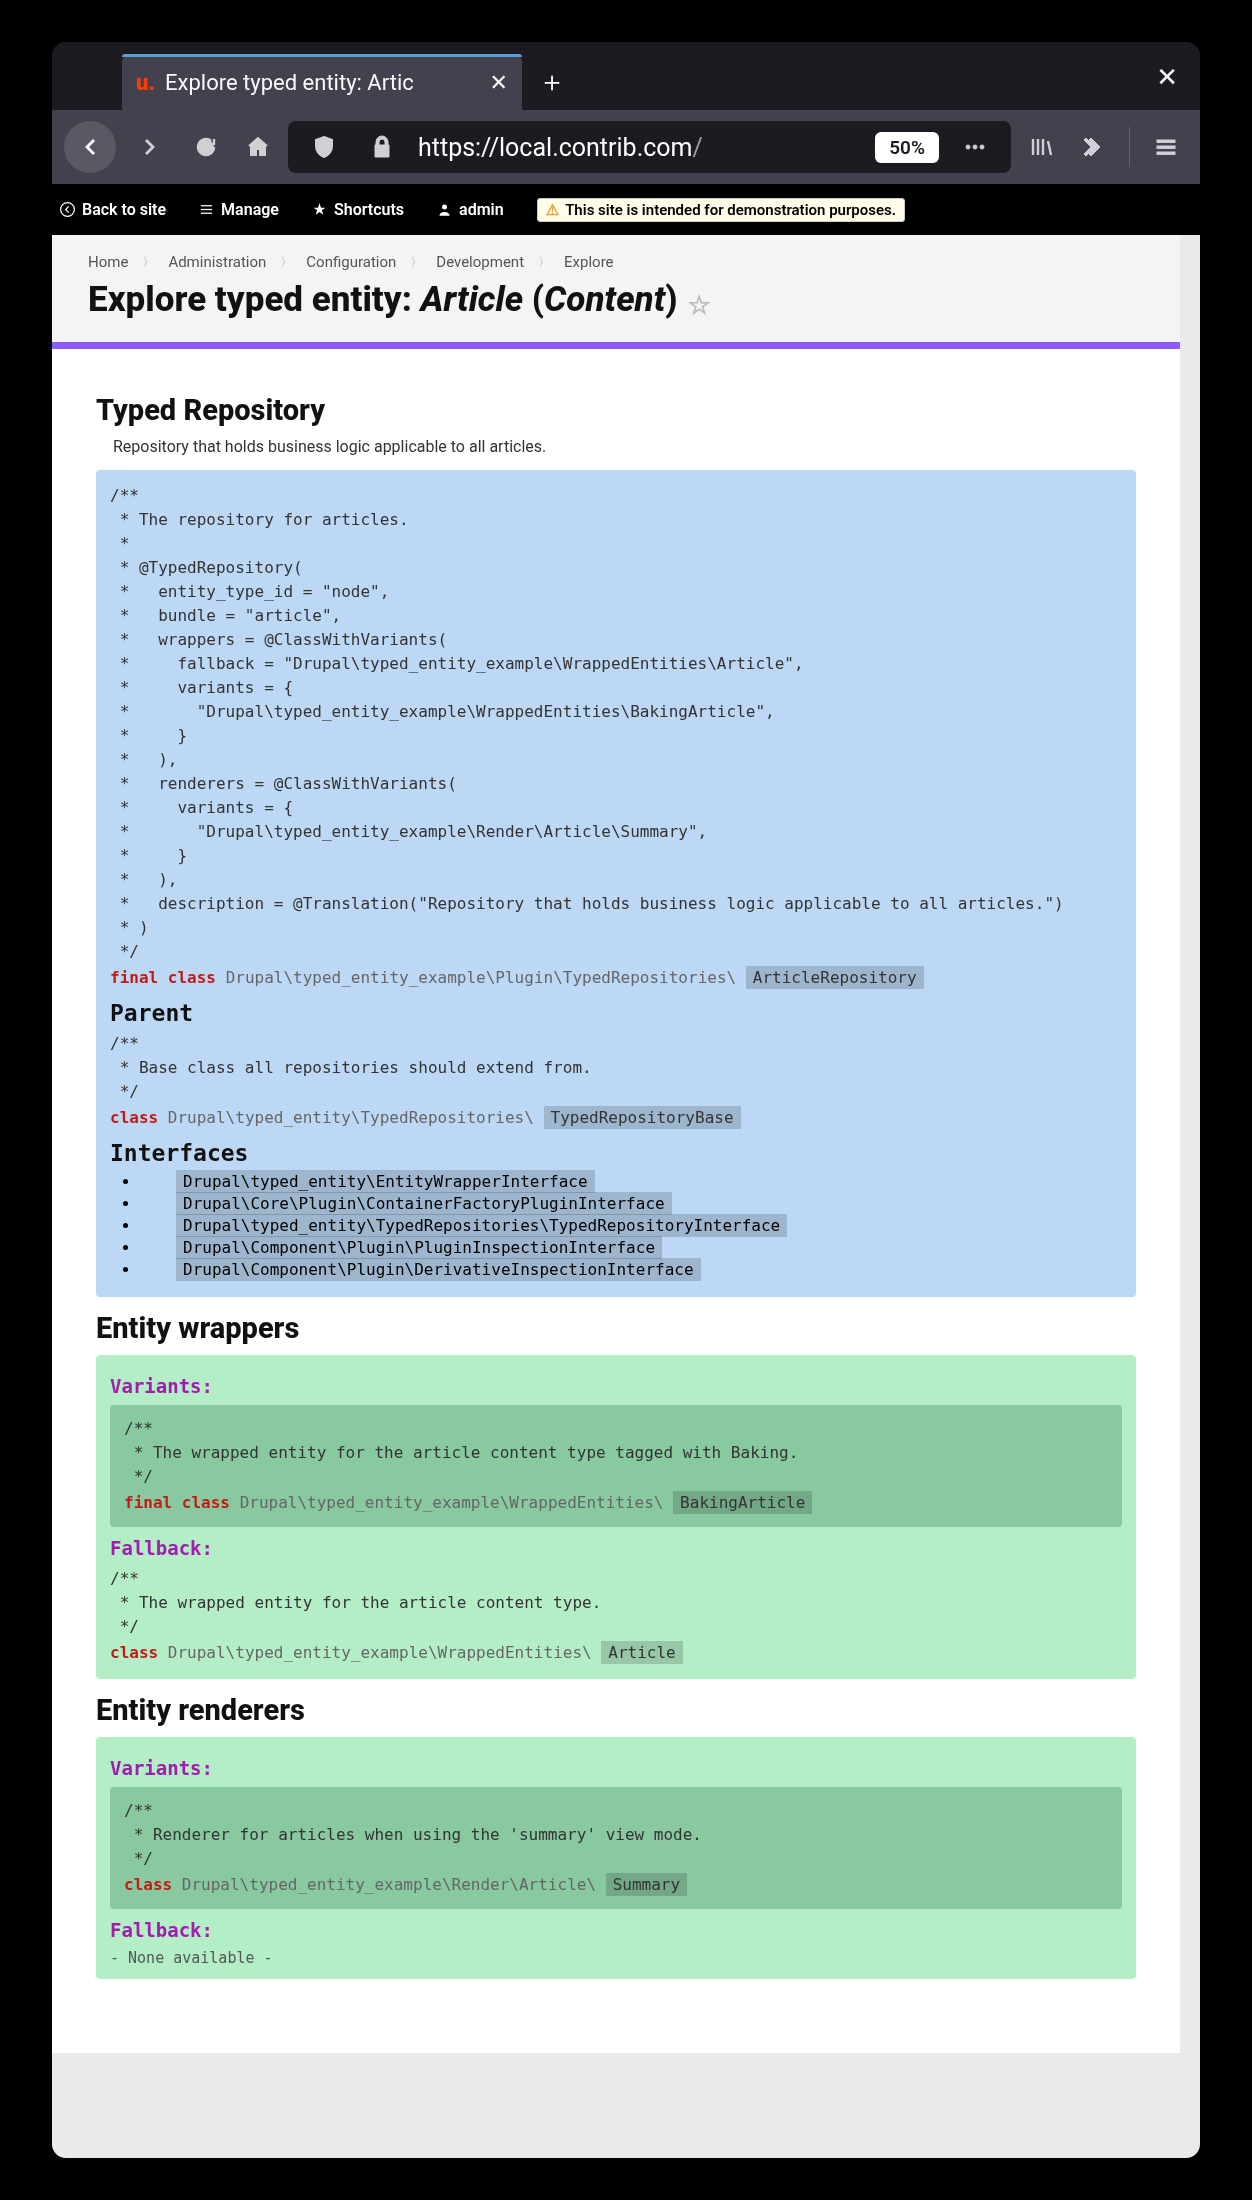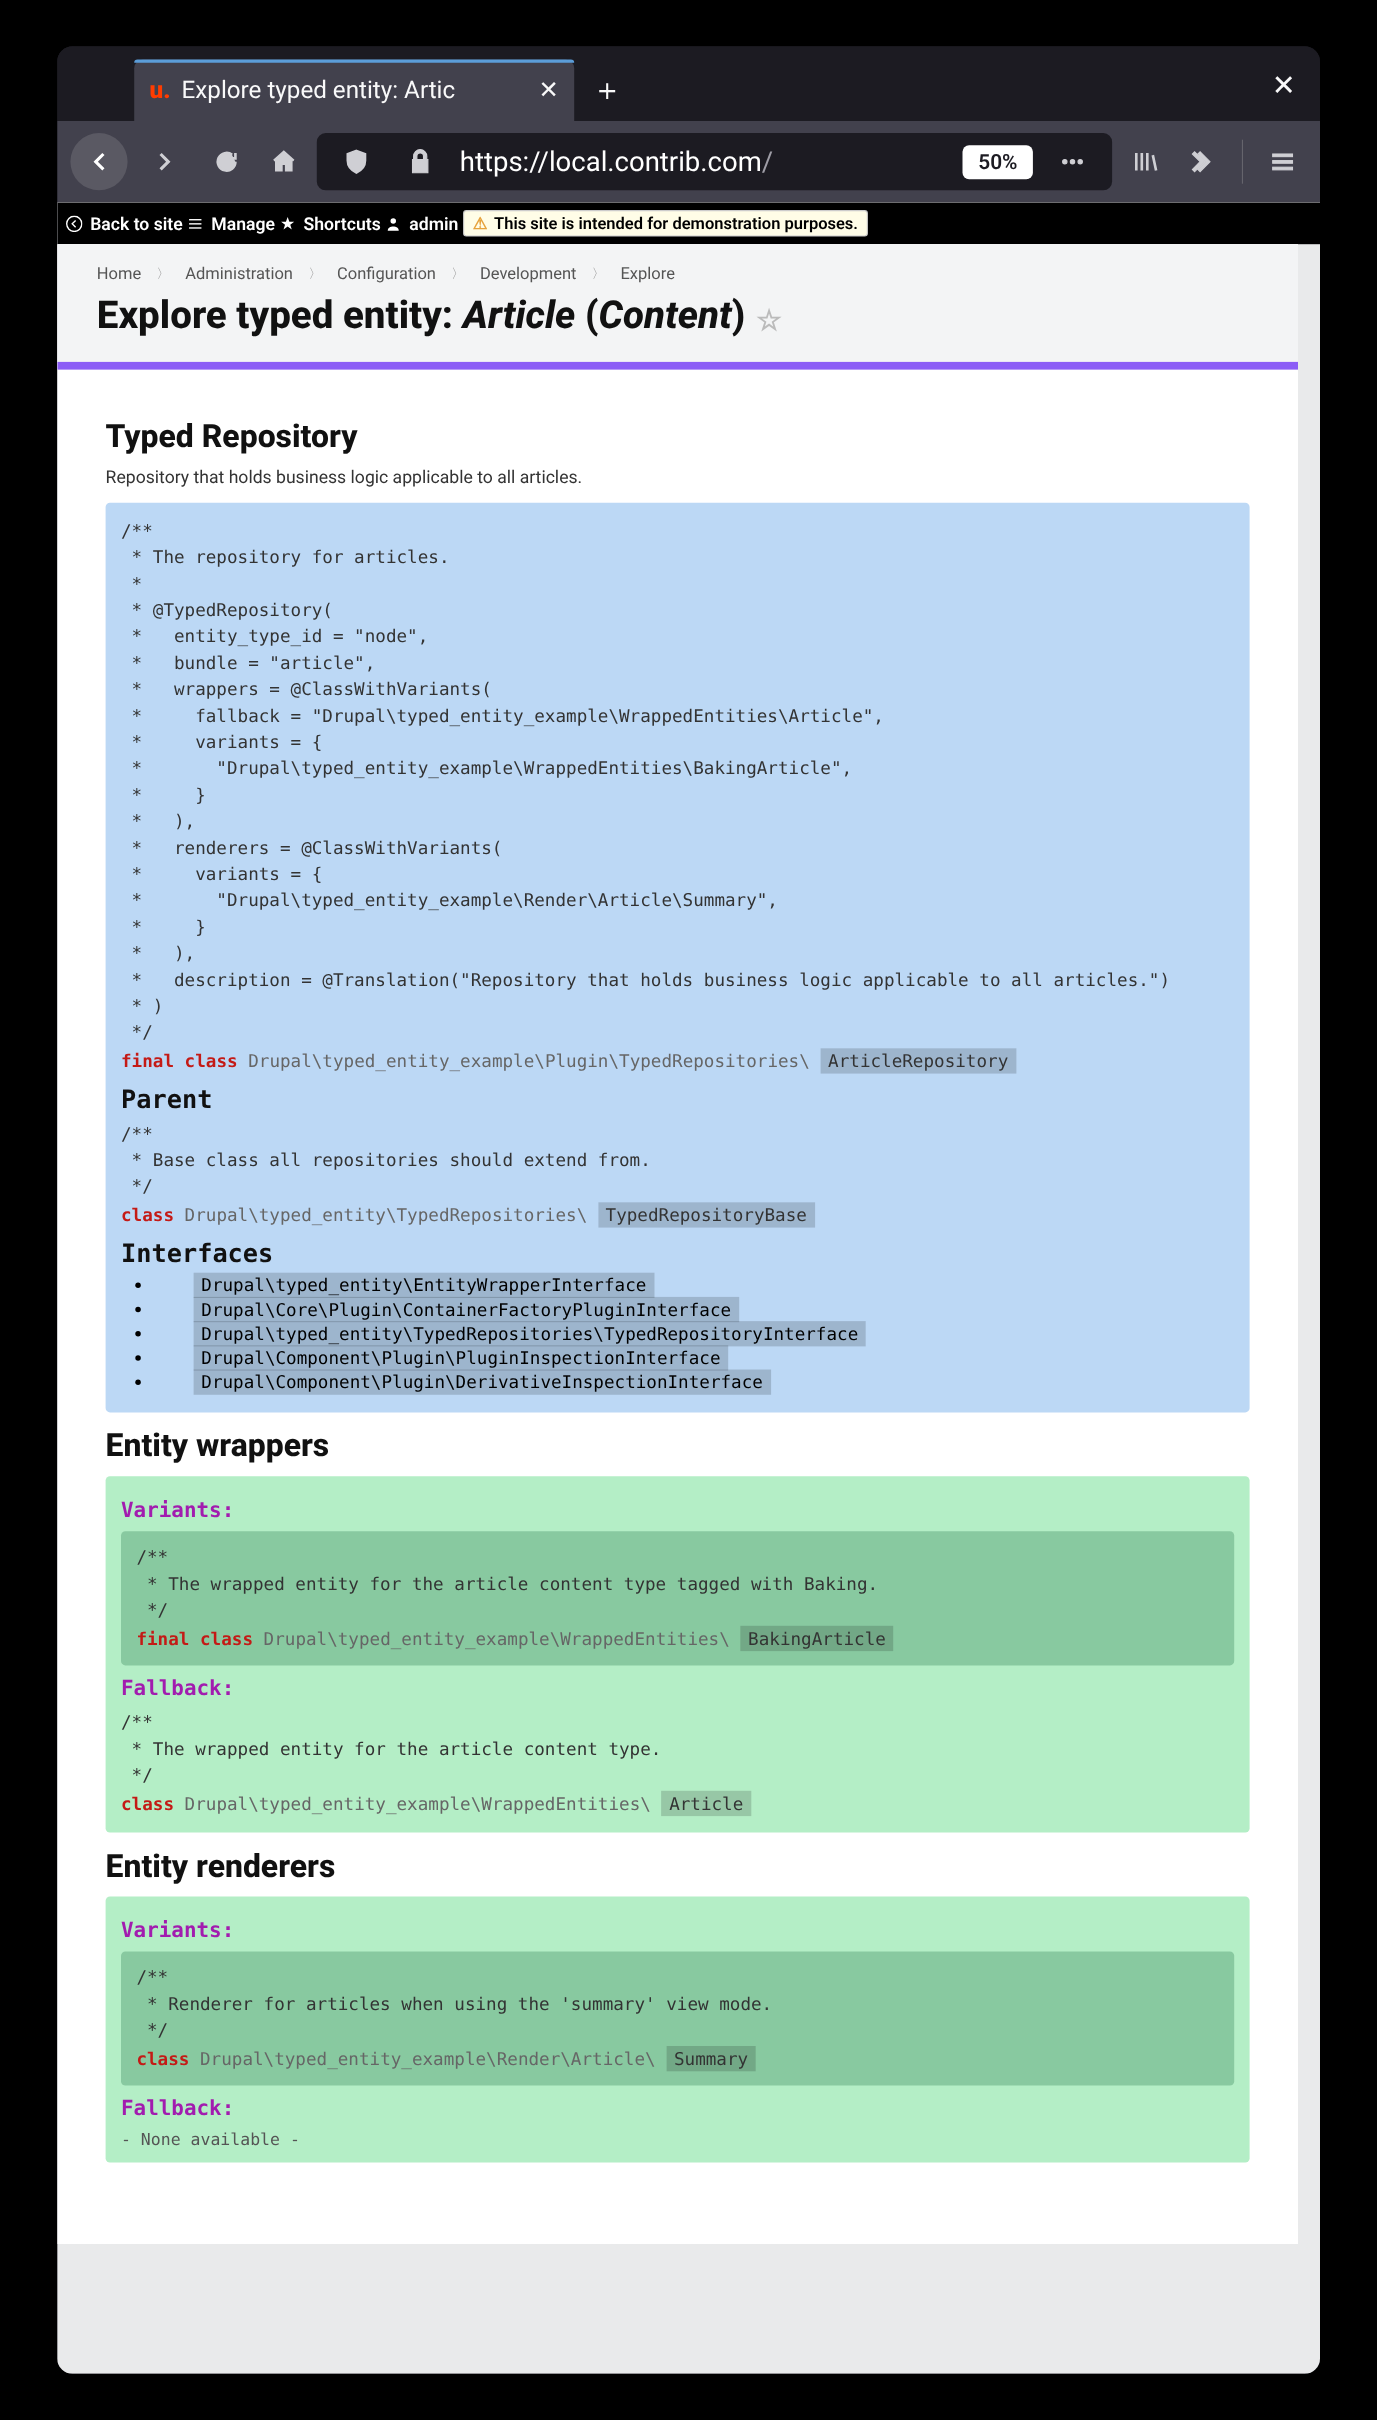--- a/index.html
+++ b/index.html
@@ -91,22 +91,22 @@
   .urlbar .url { color: #fff; font-size: 25px; white-space: nowrap; flex: 1; overflow: hidden; }
   .urlbar .url .domain { color: #fff; }
   .urlbar .url .rest { color: #9e9da6; }
   .zoom-pill {
     background: #fff; color: #1c1b22; font-size: 19px; font-weight: 600;
     border-radius: 6px; padding: 4px 14px;
   }
   .toolbar-divider { width: 1px; height: 40px; background: #65646c; margin: 0 6px; }
   
   .adminbar {
-    background: #000; height: 38px; display: flex; align-items: center;
-    padding: 0 8px; gap: 4px; color: #fff; font-size: 16px; font-weight: 600;
+    background: #000; height: 51px; display: flex; align-items: center;
+    padding: 0 8px; gap: 33px; color: #fff; font-size: 16px; font-weight: 600;
   }
   .adminbar .item { display: flex; align-items: center; gap: 7px; cursor: pointer;}
   .adminbar .item svg { width: 15px; height: 15px; fill: #fff; }
   .adminbar .warn {
     background: #fffde7; color: #000; border: 1px solid #ccc; border-radius: 3px;
     padding: 2px 8px; display: flex; align-items: center; gap: 6px; font-weight: 600;
     font-size: 15px;
   }
   .adminbar .warn-tri { color: #e6a23c; font-size: 15px; }
   
@@ -129,21 +129,21 @@
   .breadcrumb .sep { color: #999; font-size: 12px;}
   h1.page-title {
     font-size: 35px; font-weight: 800; color: #111; display: flex; align-items: flex-end; gap: 10px;
   }
   h1.page-title .ital { font-style: italic; }
   h1.page-title .star { color: #bbb; font-size: 26px; cursor: pointer;}
   .content { padding: 30px 44px 60px; }
   h2 { font-size: 29px; font-weight: 800; margin: 14px 0 10px; color: #111;}
   h3 { font-size: 23px; font-weight: 800; margin: 10px 0 6px; color: #111;}
   h4 { font-size: 19px; font-weight: 800; margin: 8px 0 8px; color: #a21caf;}
-  p.desc { font-size: 16px; color: #333; margin-bottom: 14px;}
+  p.desc { font-size: 16px; color: #333; margin-bottom: 14px; margin-left: 17px;}
   .panel {
     border-radius: 4px; padding: 12px 14px; margin-bottom: 14px;
     font-family: "Menlo", "Consolas", monospace;
   }
   .panel.blue { background: #bcd8f5; }
   .panel.green { background: #b4eec6; }
   .subpanel {
     border-radius: 4px; padding: 10px 14px; margin: 6px 0 10px;
   }
   .panel.green .subpanel { background: #88c9a0; }

